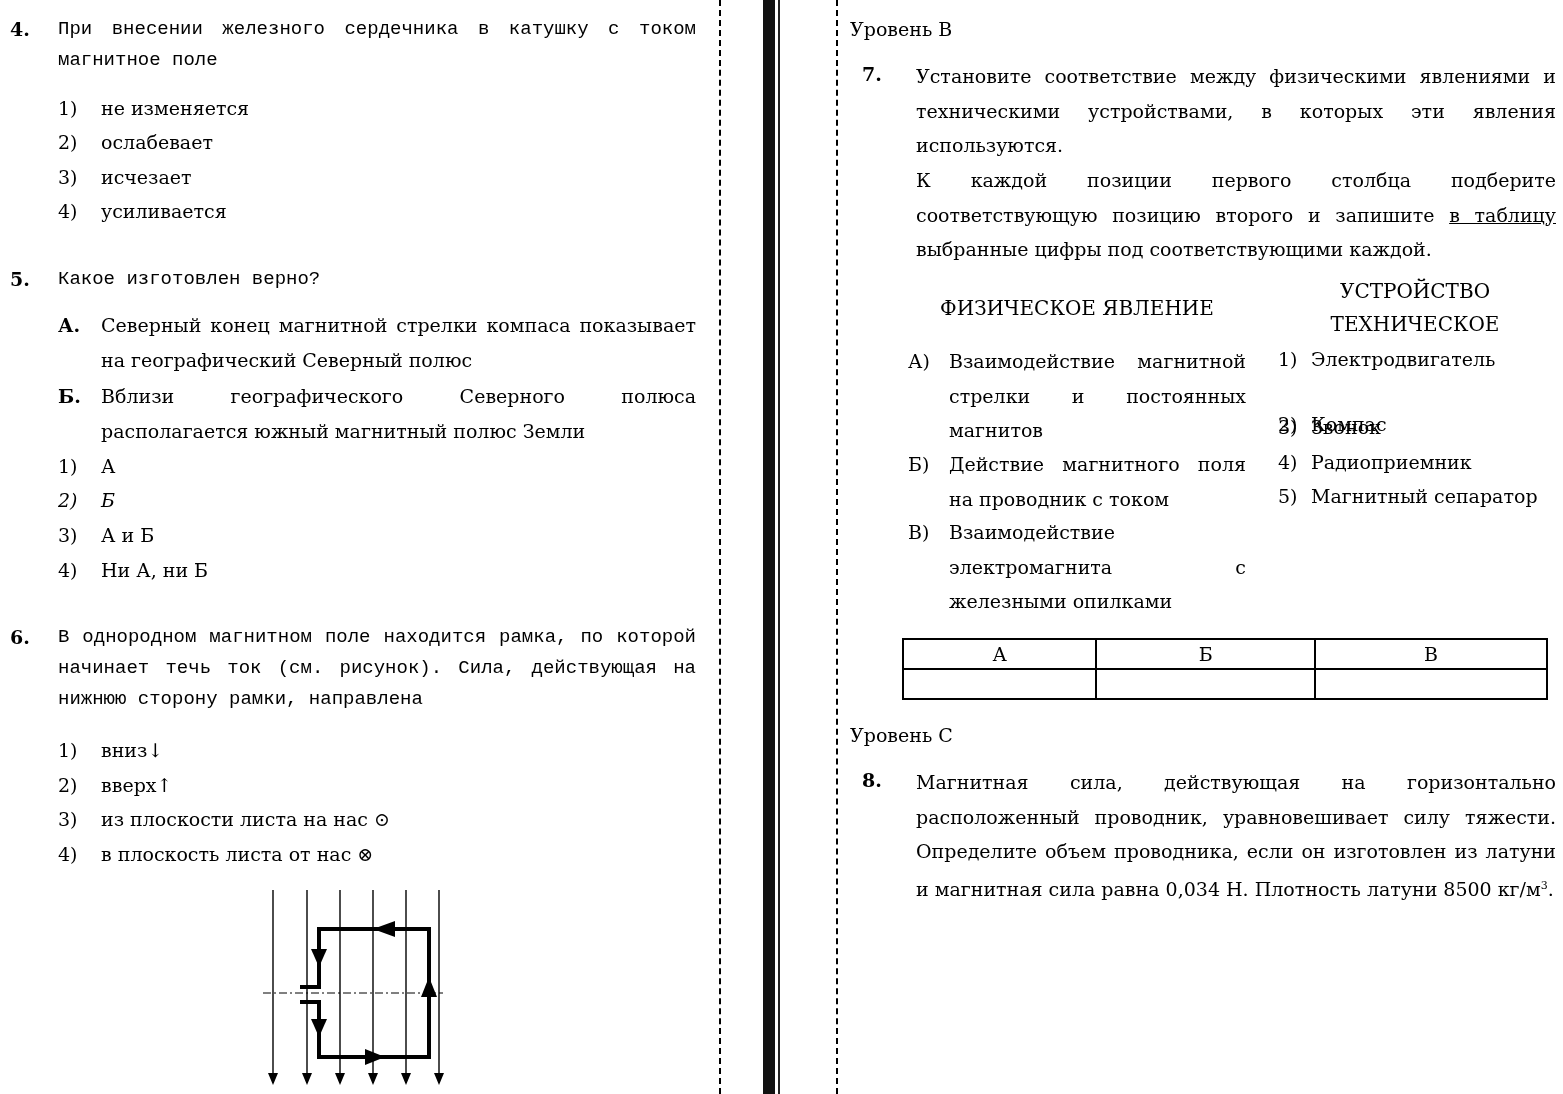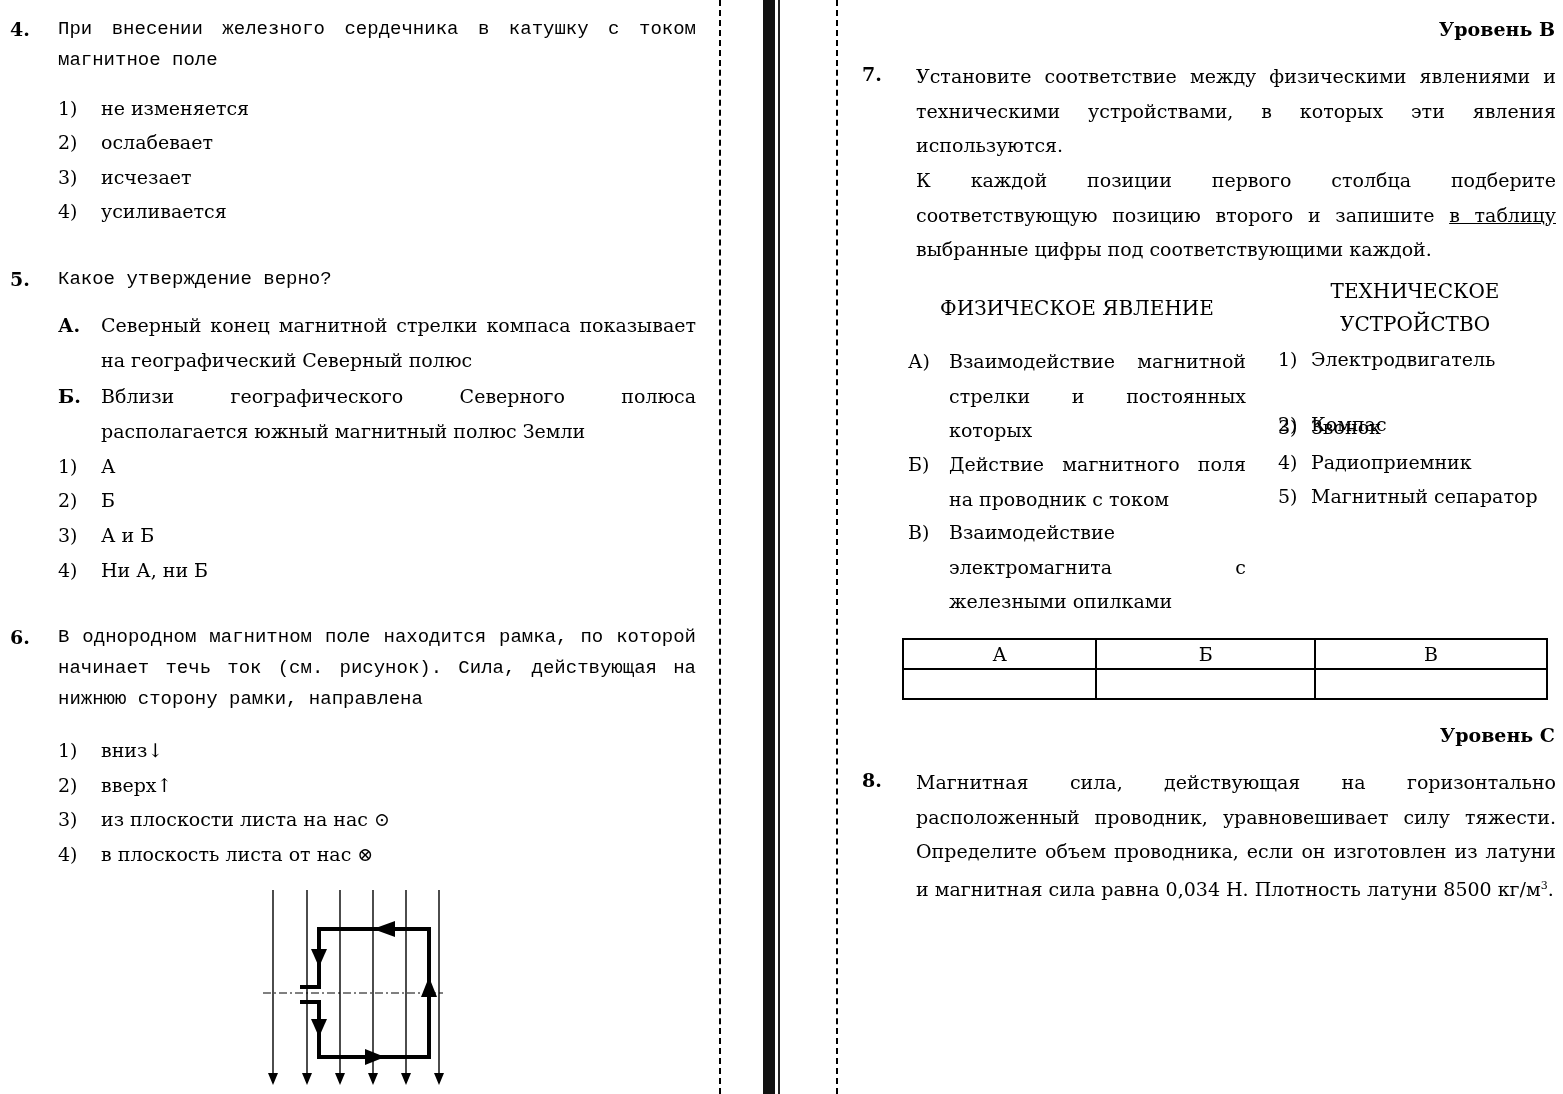--- a/index.html
+++ b/index.html
@@ -10,21 +10,21 @@
   .dash { position:absolute; top:0; height:1094px; width:0; border-left:2px dashed #000; }
   .spine { position:absolute; top:0; height:1094px; left:763px; width:12px; background:#111; }
   .spine-thin { position:absolute; top:0; height:1094px; left:778px; width:2px; background:#222; }
   .q-num { position:absolute; left:10px; font-weight:bold; }
   .q-text { position:absolute; left:58px; width:638px; line-height:31px; text-align:justify;font-family:Liberation Mono, monospace; }
   .opt { position:absolute; left:58px; }
   .opt .n { display:inline-block; width:43px; }
   .stmt { position:absolute; left:58px; width:638px; line-height:34.5px; }
   .stmt .n { position:absolute; left:0; font-weight:bold; }
   .stmt .t { display:block; margin-left:43px; text-align:justify; }
-  .r-head { position:absolute; width:705px; text-align:right; font-weight:bold; font-size:19px; }
+  .r-head { position:absolute; width:705px; text-align:left; font-weight:normal; font-size:19px; }
   .r-num { position:absolute; left:12px; font-weight:bold; }
   .r-text { position:absolute; left:58px; width:640px; line-height:34.5px; text-align:justify;margin-left:8px; }
   .col-h { position:absolute; text-align:center; font-size:20px; line-height:33px; }
   .phen { position:absolute; left:58px; width:338px; line-height:34.5px; }
   .phen .n { position:absolute; left:0; }
   .phen .t { display:block; margin-left:41px; text-align:justify; text-align-last:left; }
   .dev { position:absolute; left:428px; }
   .dev .n { display:inline-block; width:33px; }
   table.ans { position:absolute; left:52px; top:638px; width:646px; border-collapse:collapse; }
   table.ans td { border:2px solid #000; height:28px; text-align:center; font-size:19px; padding:0; }
@@ -45,31 +45,31 @@
     <span class="q-num" style="top:18px;">4.</span>
     <div class="q-text" style="top:14px;">При внесении железного сердечника в катушку с током магнитное поле</div>
     <div class="opt" style="top:97px;"><span class="n">1)</span><span>не изменяется</span></div>
     <div class="opt" style="top:131px;"><span class="n">2)</span><span>ослабевает</span></div>
     <div class="opt" style="top:166px;"><span class="n">3)</span><span>исчезает</span></div>
     <div class="opt" style="top:200px;"><span class="n">4)</span><span>усиливается</span></div>
   </div>
 
   <div>
     <span class="q-num" style="top:268px;">5.</span>
-    <div class="q-text" style="top:264px;">Какое утверждение верно?</div>
+    <div class="q-text" style="top:264px;">Какое изготовлен верно?</div>
     <div class="stmt" style="top:308px;">
         <span class="n">А.</span>
         <span class="t">Северный конец магнитной стрелки компаса показывает на географический Северный полюс</span>
       </div>
     <div class="stmt" style="top:379px;">
         <span class="n">Б.</span>
         <span class="t">Вблизи географического Северного полюса располагается южный магнитный полюс Земли</span>
       </div>
     <div class="opt" style="top:455px;"><span class="n">1)</span><span>А</span></div>
-    <div class="opt" style="top:489px;"><span class="n">2)</span><span>Б</span></div>
+    <div class="opt" style="top:489px;font-style:italic;"><span class="n">2)</span><span>Б</span></div>
     <div class="opt" style="top:524px;"><span class="n">3)</span><span>А и Б</span></div>
     <div class="opt" style="top:559px;"><span class="n">4)</span><span>Ни А, ни Б</span></div>
   </div>
 
   <div>
     <span class="q-num" style="top:626px;">6.</span>
     <div class="q-text" style="top:622px;">В однородном магнитном поле находится рамка, по которой начинает течь ток (см. рисунок). Сила, действующая на нижнюю сторону рамки, направлена</div>
     <div class="opt" style="top:739px;"><span class="n">1)</span><span>вниз</span><span>↓</span></div>
     <div class="opt" style="top:774px;"><span class="n">2)</span><span>вверх</span><span>↑</span></div>
     <div class="opt" style="top:808px;"><span class="n">3)</span><span>из плоскости листа на нас</span> <span>⊙</span></div>
@@ -117,27 +117,27 @@
 <div class="page-right">
   <div class="r-head" style="top:18px;">Уровень В</div>
 
   <div>
     <span class="r-num" style="top:63px;">7.</span>
     <div class="r-text" style="top:59px;">Установите соответствие между физическими явлениями и техническими устройствами, в которых эти явления используются.</div>
     <div class="r-text" style="top:163px;"><span>К каждой позиции первого столбца подберите соответствующую позицию второго и запишите </span><u>в таблицу</u><span> выбранные цифры под соответствующими каждой.</span></div>
 
     <div class="col-h" style="left:58px; width:338px; top:292px;">ФИЗИЧЕСКОЕ ЯВЛЕНИЕ</div>
     <div class="col-h" style="left:430px; width:270px; top:275px;">
+      <div>УСТРОЙСТВО</div>
       <div>ТЕХНИЧЕСКОЕ</div>
-      <div>УСТРОЙСТВО</div>
     </div>
 
     <div class="phen" style="top:344px;">
         <span class="n">А)</span>
-        <span class="t">Взаимодействие магнитной стрелки и постоянных которых</span>
+        <span class="t">Взаимодействие магнитной стрелки и постоянных магнитов</span>
       </div>
     <div class="phen" style="top:447px;">
         <span class="n">Б)</span>
         <span class="t">Действие магнитного поля на проводник с током</span>
       </div>
     <div class="phen" style="top:515px;">
         <span class="n">В)</span>
         <span class="t">Взаимодействие электромагнита с железными опилками</span>
       </div>
 

